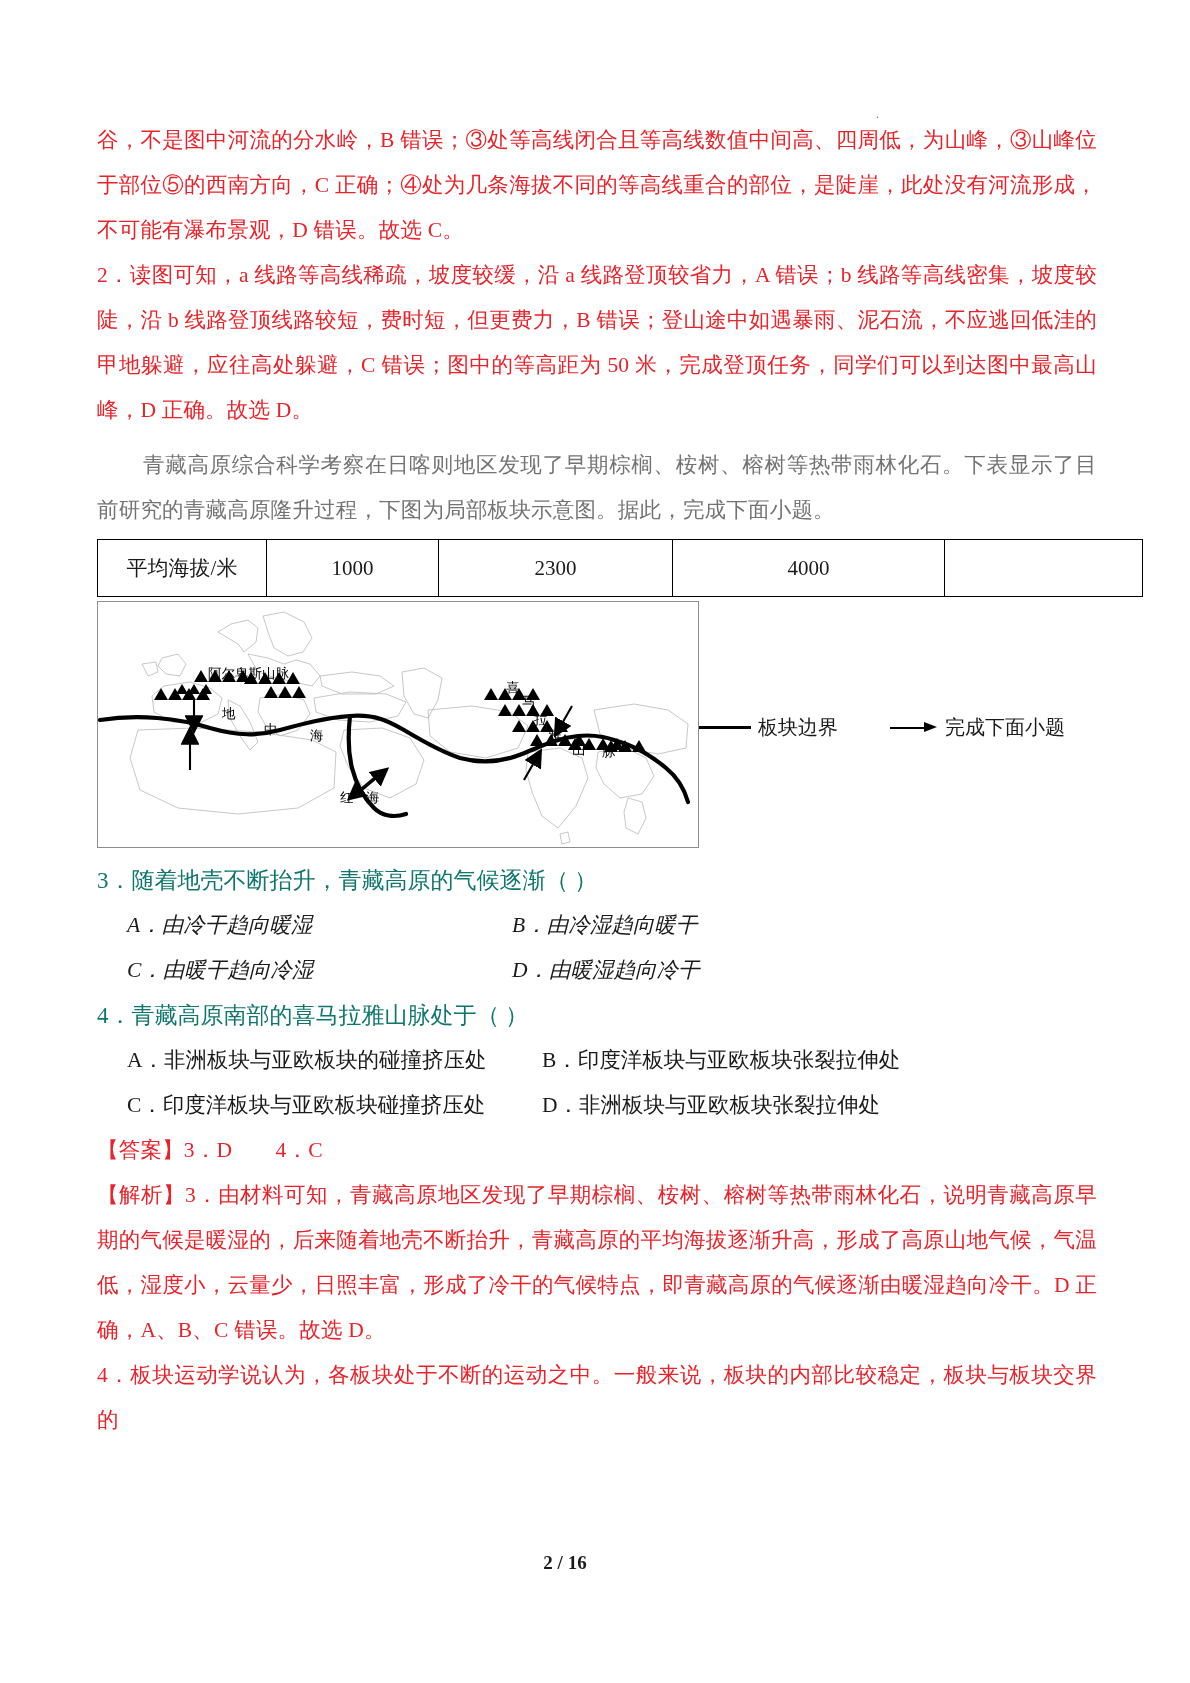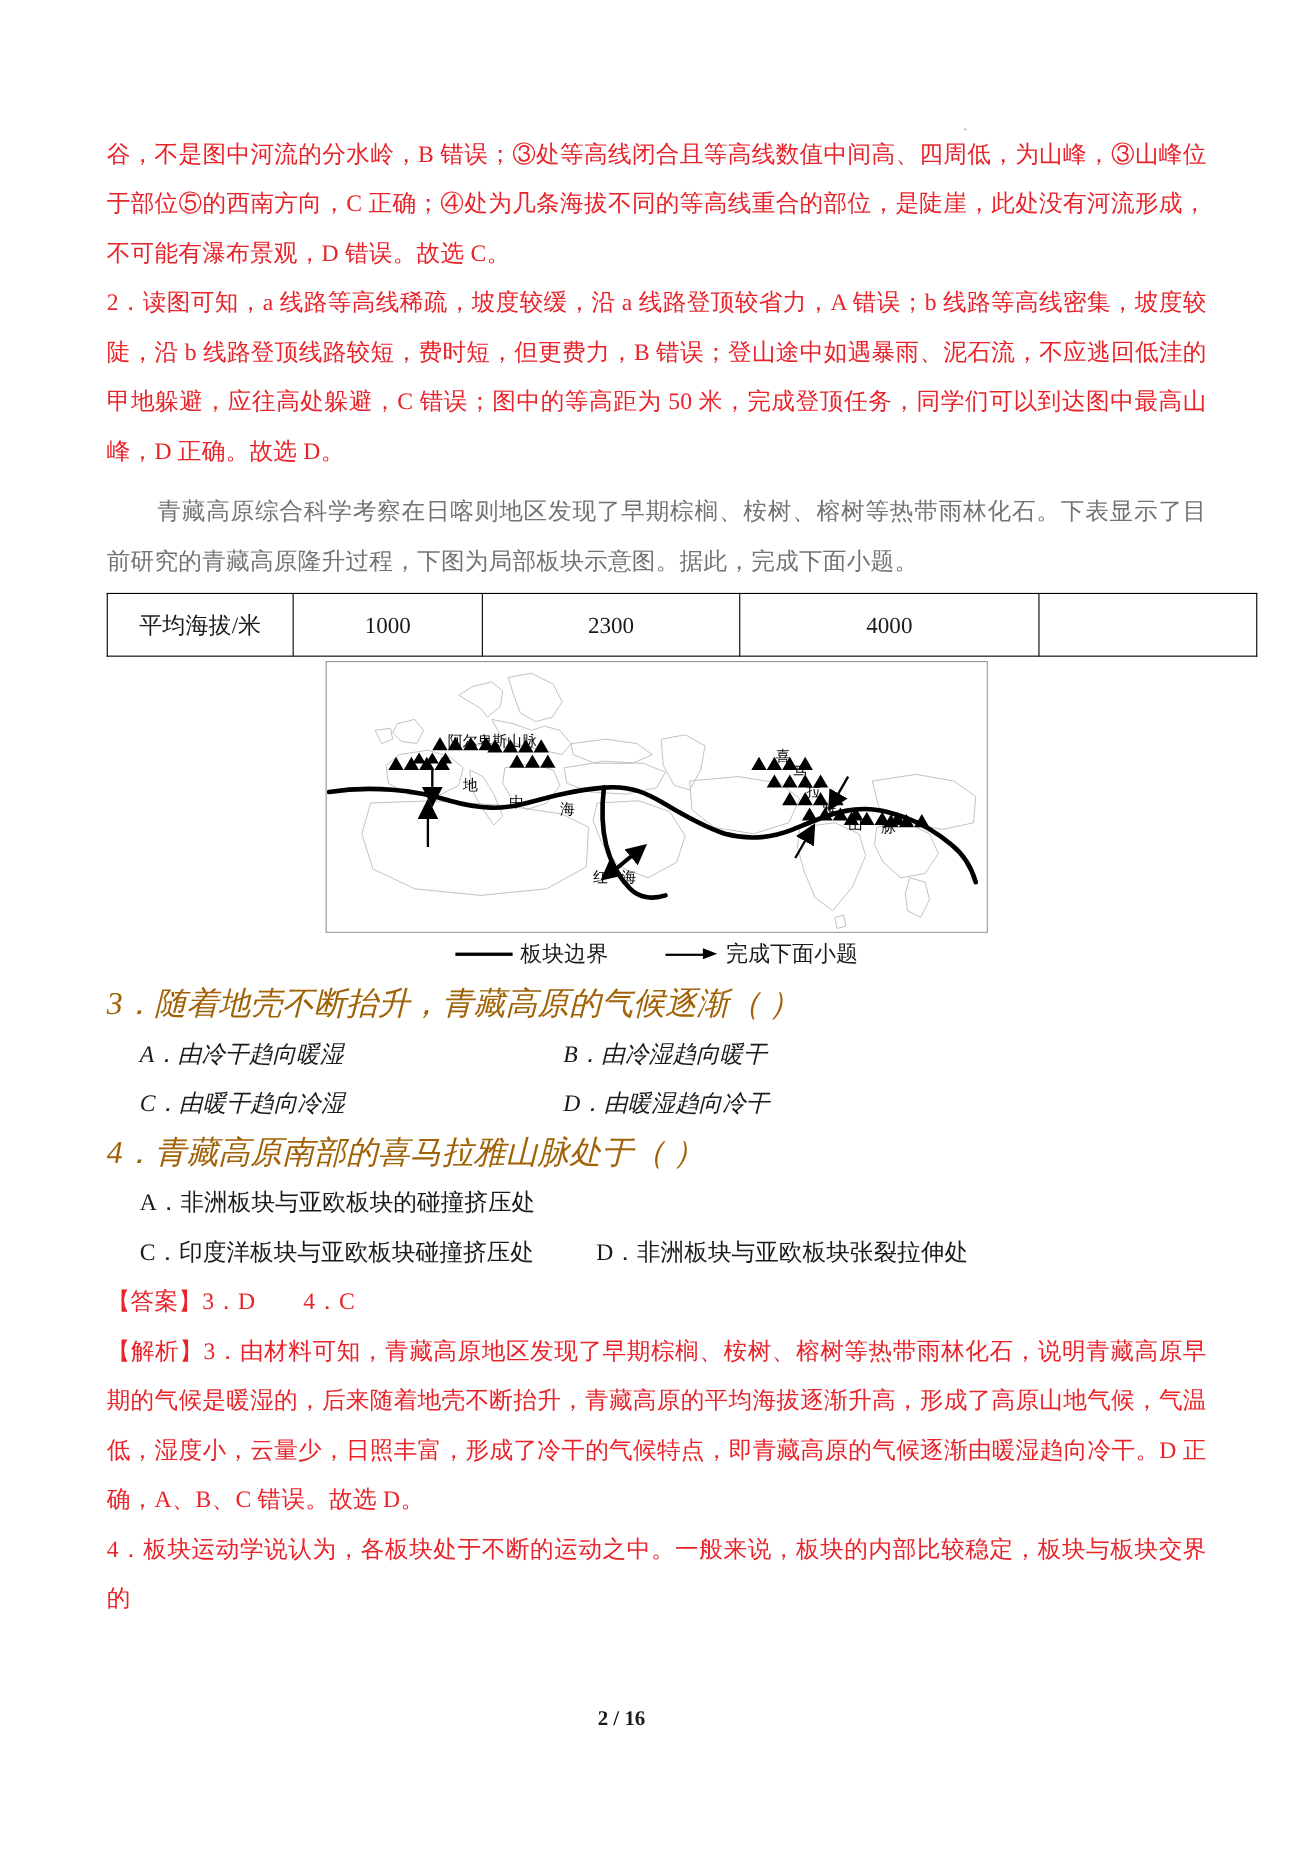--- a/index.html
+++ b/index.html
@@ -36,25 +36,24 @@
   .red {
     color: #e8232a;
   }
   .black {
     color: #737373;
   }
   .indent2 {
     text-indent: 46px;
   }
   .q-line {
-    font-size: 29px;
+    font-size: 23px;
     line-height: 45px;
-    color: #a16207;
+    color: #0f766e;
     margin: 0;
-    font-style: italic;
   }
   .opts {
     display: flex;
     font-size: 21.5px;
     line-height: 45px;
     color: #1a1a1a;
     padding-left: 30px;
   }
   .opts .o {
     box-sizing: border-box;
@@ -82,21 +81,20 @@
   .col-b { width: 163px; }
   .col-c { width: 225px; }
   .col-d { width: 263px; }
   .col-e { width: 189px; }
 
   
   .figure-wrap {
     width: 1000px;
     margin-top: 4px;
     display: flex;
-    flex-direction: column;
     align-items: center;
   }
   .map-box {
     position: relative;
     width: 600px;
     height: 245px;
     border: 1px solid #8d8d8d;
     background: #fefefe;
     overflow: hidden;
   }
@@ -308,20 +306,21 @@
       <span class="o">B．由冷湿趋向暖干</span>
     </div>
     <div class="opts opt-wide">
       <span class="o">C．由暖干趋向冷湿</span>
       <span class="o">D．由暖湿趋向冷干</span>
     </div>
 
     <p class="q-line"><span>4．</span><span>青藏高原南部的喜马拉雅山脉处于（  ）</span></p>
     <div class="opts opt-narrow">
       <span class="o">A．非洲板块与亚欧板块的碰撞挤压处</span>
+      <span class="o">B．印度洋板块与亚欧板块张裂拉伸处</span>
     </div>
     <div class="opts opt-narrow">
       <span class="o">C．印度洋板块与亚欧板块碰撞挤压处</span>
       <span class="o">D．非洲板块与亚欧板块张裂拉伸处</span>
     </div>
 
     <p class="para red"><span>【答案】</span><span>3．D　　4．C</span></p>
 
     <p class="para red"><span>【解析】</span><span>3．由材料可知，青藏高原地区发现了早期棕榈、桉树、榕树等热带雨林化石，说明青藏高原早期的气候是暖湿的，后来随着地壳不断抬升，青藏高原的平均海拔逐渐升高，形成了高原山地气候，气温低，湿度小，云量少，日照丰富，形成了冷干的气候特点，即青藏高原的气候逐渐由暖湿趋向冷干。D 正确，A、B、C 错误。故选 D。</span></p>
 

